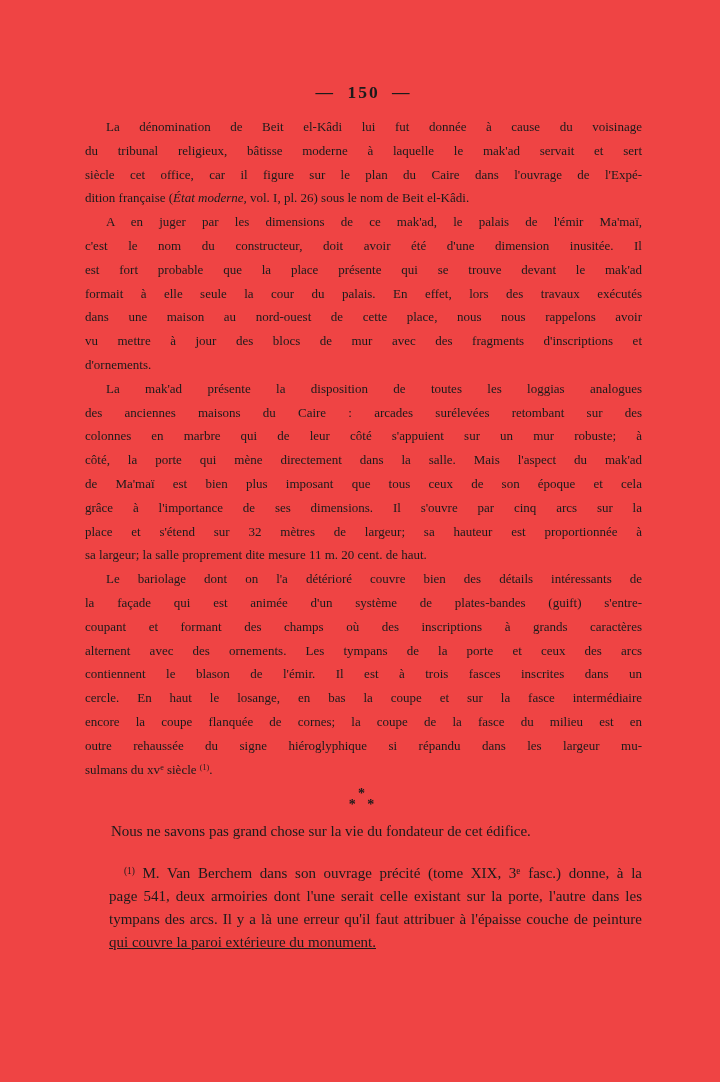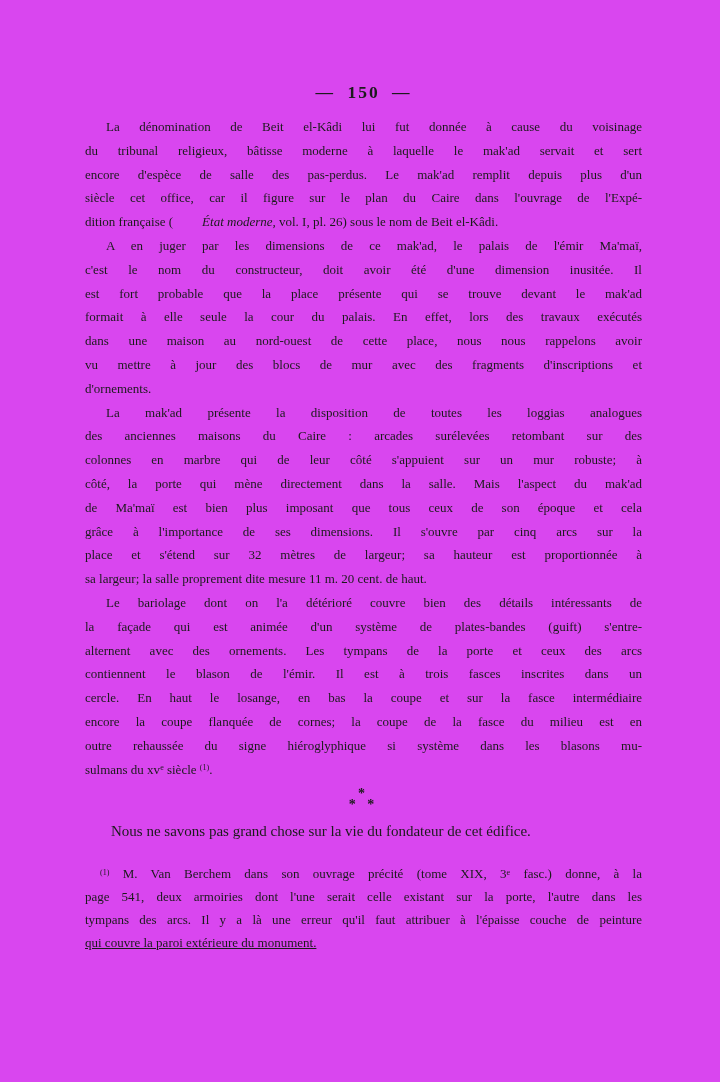--- a/index.html
+++ b/index.html
@@ -55,48 +55,48 @@
   .closing .line {
     font-size: 15px;
     line-height: 24px;
     margin-top: 9px;
     text-align: justify;
     text-align-last: left;
   }
   .closing .line.first { text-indent: 26px; }
   .footnote { margin-top: 19px; }
   .footnote .line {
-    font-size: 13px;
+    font-size: 15px;
     line-height: 23px;
     text-align: justify;
     text-align-last: justify;
+    margin-left: 24px;
   }
   .footnote .line.first { text-indent: 15px; }
   .footnote .line.last  { text-align-last: left; text-decoration: underline; }
-  i { font-style: italic; margin-left: 29px; }
+  i { font-style: italic; }
   sup {
     font-size: 62%;
     line-height: 0;
     position: relative;
     top: -0.45em;
     vertical-align: baseline;
   }
 </style>
 </head>
 <body>
 
-<div class="page" style="background: #d946ef; color: rgb(27, 27, 27);">
+<div class="page" style="background: #ef4444; color: rgb(27, 27, 27);">
   <div class="page-number">— 150 —</div>
 
   <div class="content">
     <div class="body-text" id="body-text">
         <div>
           <div class="line first"><span>La dénomination de Beit el-Kâdi lui fut donnée à cause du voisinage</span></div>
           <div class="line"><span>du tribunal religieux, bâtisse moderne à laquelle le mak'ad servait et sert</span></div>
-          <div class="line"><span>encore d'espèce de salle des pas-perdus. Le mak'ad remplit depuis plus d'un</span></div>
           <div class="line"><span>siècle cet office, car il figure sur le plan du Caire dans l'ouvrage de l'Expé-</span></div>
           <div class="line last"><span>dition française (</span><i>État moderne,</i><span> vol. I, pl. 26) sous le nom de Beit el-Kâdi.</span></div>
         </div>
         <div>
           <div class="line first"><span>A en juger par les dimensions de ce mak'ad, le palais de l'émir Ma'maï,</span></div>
           <div class="line"><span>c'est le nom du constructeur, doit avoir été d'une dimension inusitée. Il</span></div>
           <div class="line"><span>est fort probable que la place présente qui se trouve devant le mak'ad</span></div>
           <div class="line"><span>formait à elle seule la cour du palais. En effet, lors des travaux exécutés</span></div>
           <div class="line"><span>dans une maison au nord-ouest de cette place, nous nous rappelons avoir</span></div>
           <div class="line"><span>vu mettre à jour des blocs de mur avec des fragments d'inscriptions et</span></div>
@@ -108,25 +108,26 @@
           <div class="line"><span>colonnes en marbre qui de leur côté s'appuient sur un mur robuste; à</span></div>
           <div class="line"><span>côté, la porte qui mène directement dans la salle. Mais l'aspect du mak'ad</span></div>
           <div class="line"><span>de Ma'maï est bien plus imposant que tous ceux de son époque et cela</span></div>
           <div class="line"><span>grâce à l'importance de ses dimensions. Il s'ouvre par cinq arcs sur la</span></div>
           <div class="line"><span>place et s'étend sur 32 mètres de largeur; sa hauteur est proportionnée à</span></div>
           <div class="line last"><span>sa largeur; la salle proprement dite mesure 11 m. 20 cent. de haut.</span></div>
         </div>
         <div>
           <div class="line first"><span>Le bariolage dont on l'a détérioré couvre bien des détails intéressants de</span></div>
           <div class="line"><span>la façade qui est animée d'un système de plates-bandes (guift) s'entre-</span></div>
+          <div class="line"><span>coupant et formant des champs où des inscriptions à grands caractères</span></div>
           <div class="line"><span>alternent avec des ornements. Les tympans de la porte et ceux des arcs</span></div>
           <div class="line"><span>contiennent le blason de l'émir. Il est à trois fasces inscrites dans un</span></div>
           <div class="line"><span>cercle. En haut le losange, en bas la coupe et sur la fasce intermédiaire</span></div>
           <div class="line"><span>encore la coupe flanquée de cornes; la coupe de la fasce du milieu est en</span></div>
-          <div class="line"><span>outre rehaussée du signe hiéroglyphique si système dans les blasons mu-</span></div>
+          <div class="line"><span>outre rehaussée du signe hiéroglyphique si répandu dans les largeur mu-</span></div>
           <div class="line last"><span>sulmans du xv</span><sup>e</sup><span> siècle </span><sup>(1)</sup><span>.</span></div>
         </div>
       </div>
 
     <div class="asterism">
       <div>*</div>
       <div>* *</div>
     </div>
 
     <div class="closing" id="closing-text">

